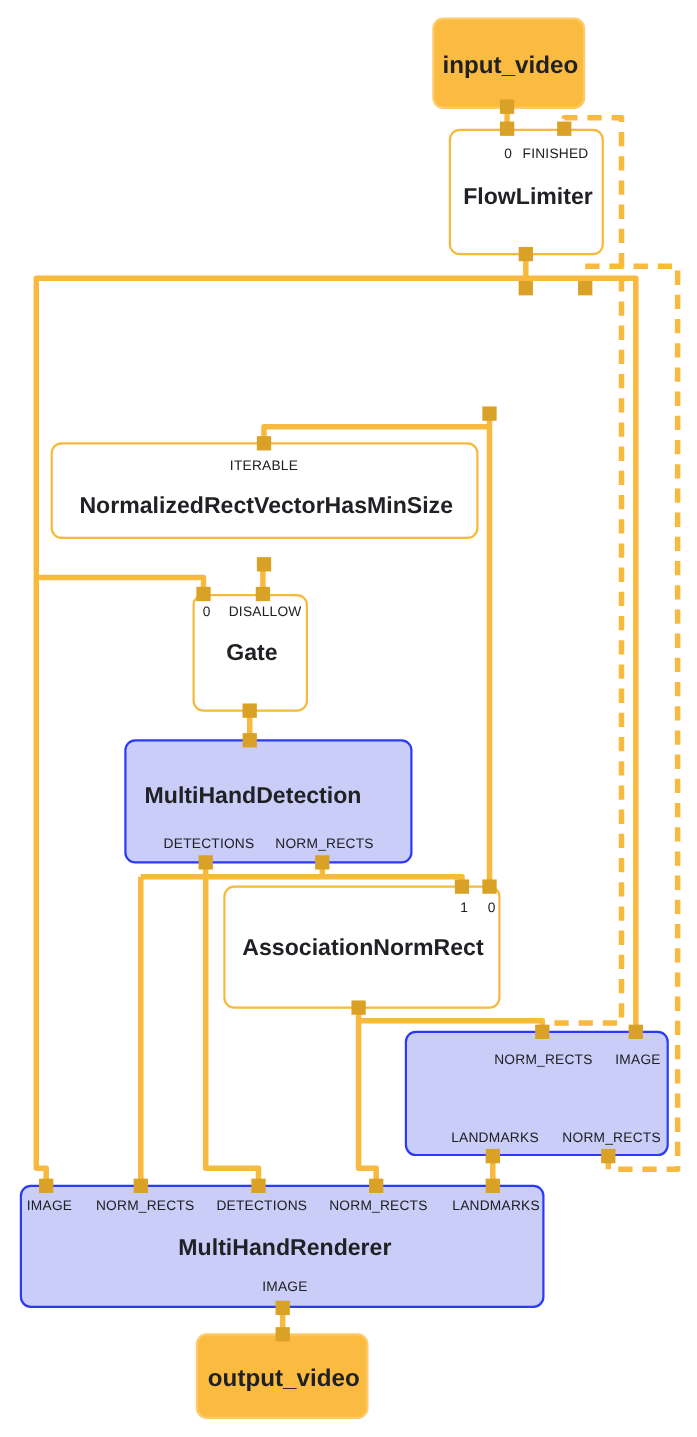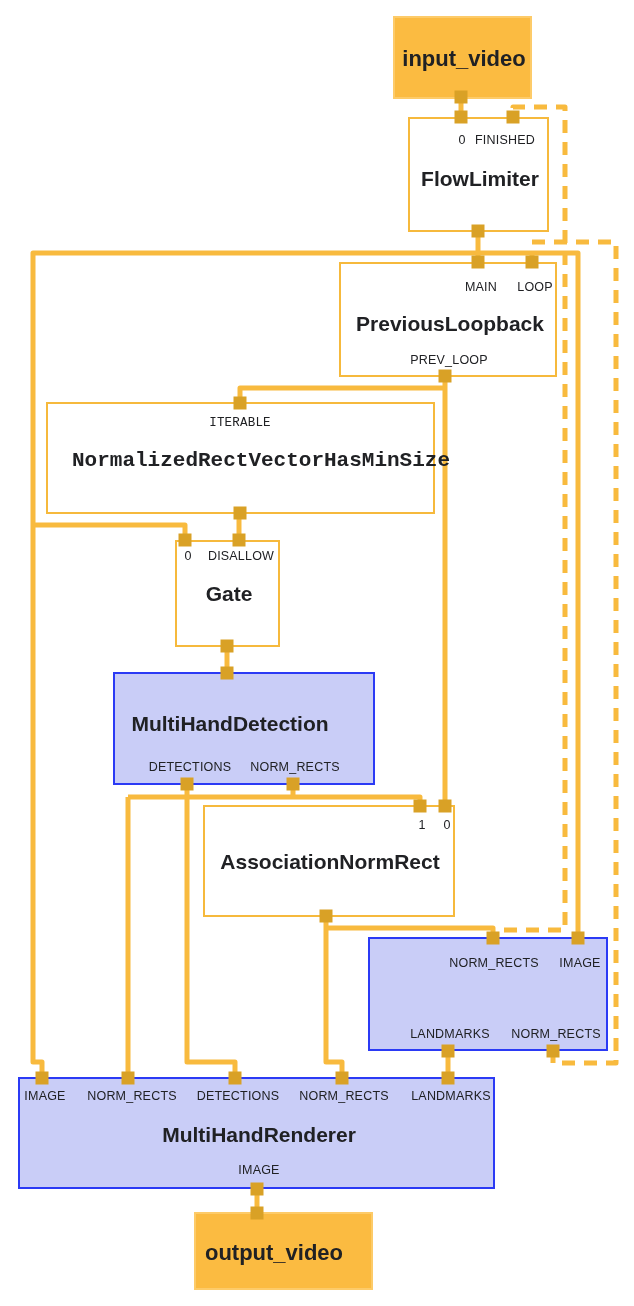--- a/index.html
+++ b/index.html
@@ -8,21 +8,21 @@
     --sub-fill:#C9CDF7; --sub-border:#2B3AF5; --text:#202124; --bg:#FFFFFF;
   }
   html,body{margin:0;padding:0;background:var(--bg);}
   #stage{position:relative;width:634px;height:1306px;background:var(--bg);
          font-family:"Liberation Sans",sans-serif;overflow:hidden;}
   svg{position:absolute;left:0;top:0;}
   #edges{z-index:1;} #ports{z-index:3;pointer-events:none;}
   .edge{fill:none;stroke:var(--edge);stroke-width:5;stroke-linejoin:round;stroke-linecap:butt;}
   .edge.dashed{stroke-dasharray:13 9;}
   .port{fill:var(--port);}
-  .node{position:absolute;box-sizing:border-box;border-radius:0;z-index:2;}
+  .node{position:absolute;box-sizing:border-box;border-radius:10px;z-index:2;}
   .node-stream{background:var(--stream-fill);border:2.5px solid var(--stream-border);}
   .node-calc{background:#fff;border:2.5px solid var(--calc-border);}
   .node-sub{background:var(--sub-fill);border:2.5px solid var(--sub-border);}
   .title{position:absolute;transform:translate(-50%,-50%);white-space:nowrap;
          font-weight:bold;font-size:21px;color:var(--text);}
   .title.stream{font-size:22px;}
   .plabel{position:absolute;transform:translate(-50%,-50%);white-space:nowrap;
           font-size:12.5px;color:var(--text);letter-spacing:0.2px;}
 </style>
 </head>
@@ -53,30 +53,24 @@
   <div class="node node-stream" style="left:393px;top:16px;width:139px;height:83px;">
     <span class="title stream" style="left:69px;top:41px;">input_video</span>
   </div>
 
   <div class="node node-calc" style="left:408px;top:117px;width:141px;height:115px;">
     <span class="plabel" style="left:52px;top:21px;">0</span>
     <span class="plabel" style="left:95px;top:21px;">FINISHED</span>
     <span class="title" style="left:70px;top:60px;text-align:right;">FlowLimiter</span>
   </div>
 
-  <div class="node node-calc" style="left:339px;top:262px;width:218px;height:115px;">
-    <span class="plabel" style="left:140px;top:23px;">MAIN</span>
-    <span class="plabel" style="left:194px;top:23px;">LOOP</span>
-    <span class="title" style="left:109px;top:60px;">PreviousLoopback</span>
-    <span class="plabel" style="left:108px;top:96px;">PREV_LOOP</span>
-  </div>
 
-  <div class="node node-calc" style="left:46px;top:402px;width:389px;height:112px;font-family:Liberation Mono, monospace;">
+  <div class="node node-calc" style="left:46px;top:402px;width:389px;height:88px;">
     <span class="plabel" style="left:192px;top:19px;">ITERABLE</span>
-    <span class="title" style="left:194px;top:56px;margin-left:19px;">NormalizedRectVectorHasMinSize</span>
+    <span class="title" style="left:194px;top:56px;">NormalizedRectVectorHasMinSize</span>
   </div>
 
   <div class="node node-calc" style="left:175px;top:540px;width:105px;height:107px;">
     <span class="plabel" style="left:11px;top:14px;">0</span>
     <span class="plabel" style="left:64px;top:14px;">DISALLOW</span>
     <span class="title" style="left:52px;top:52px;text-align:right;">Gate</span>
   </div>
 
   <div class="node node-sub" style="left:113px;top:672px;width:262px;height:113px;">
     <span class="title" style="left:115px;top:50px;">MultiHandDetection</span>
@@ -100,21 +94,21 @@
   <div class="node node-sub" style="left:18px;top:1077px;width:477px;height:112px;">
     <span class="plabel" style="left:25px;top:17px;">IMAGE</span>
     <span class="plabel" style="left:112px;top:17px;">NORM_RECTS</span>
     <span class="plabel" style="left:218px;top:17px;">DETECTIONS</span>
     <span class="plabel" style="left:324px;top:17px;">NORM_RECTS</span>
     <span class="plabel" style="left:431px;top:17px;">LANDMARKS</span>
     <span class="title" style="left:239px;top:56px;">MultiHandRenderer</span>
     <span class="plabel" style="left:239px;top:91px;">IMAGE</span>
   </div>
 
-  <div class="node node-stream" style="left:194px;top:1212px;width:179px;height:78px;">
+  <div class="node node-stream" style="left:178px;top:1212px;width:157px;height:78px;">
     <span class="title stream" style="left:78px;top:39px;">output_video</span>
   </div>
 
   <svg id="ports" width="634" height="1306" viewBox="0 0 634 1306">
     <rect class="port" x="454.5" y="90.5" width="13" height="13"></rect>
     <rect class="port" x="454.5" y="110.5" width="13" height="13"></rect>
     <rect class="port" x="506.5" y="110.5" width="13" height="13"></rect>
     <rect class="port" x="471.5" y="224.5" width="13" height="13"></rect>
     <rect class="port" x="471.5" y="255.5" width="13" height="13"></rect>
     <rect class="port" x="525.5" y="255.5" width="13" height="13"></rect>

